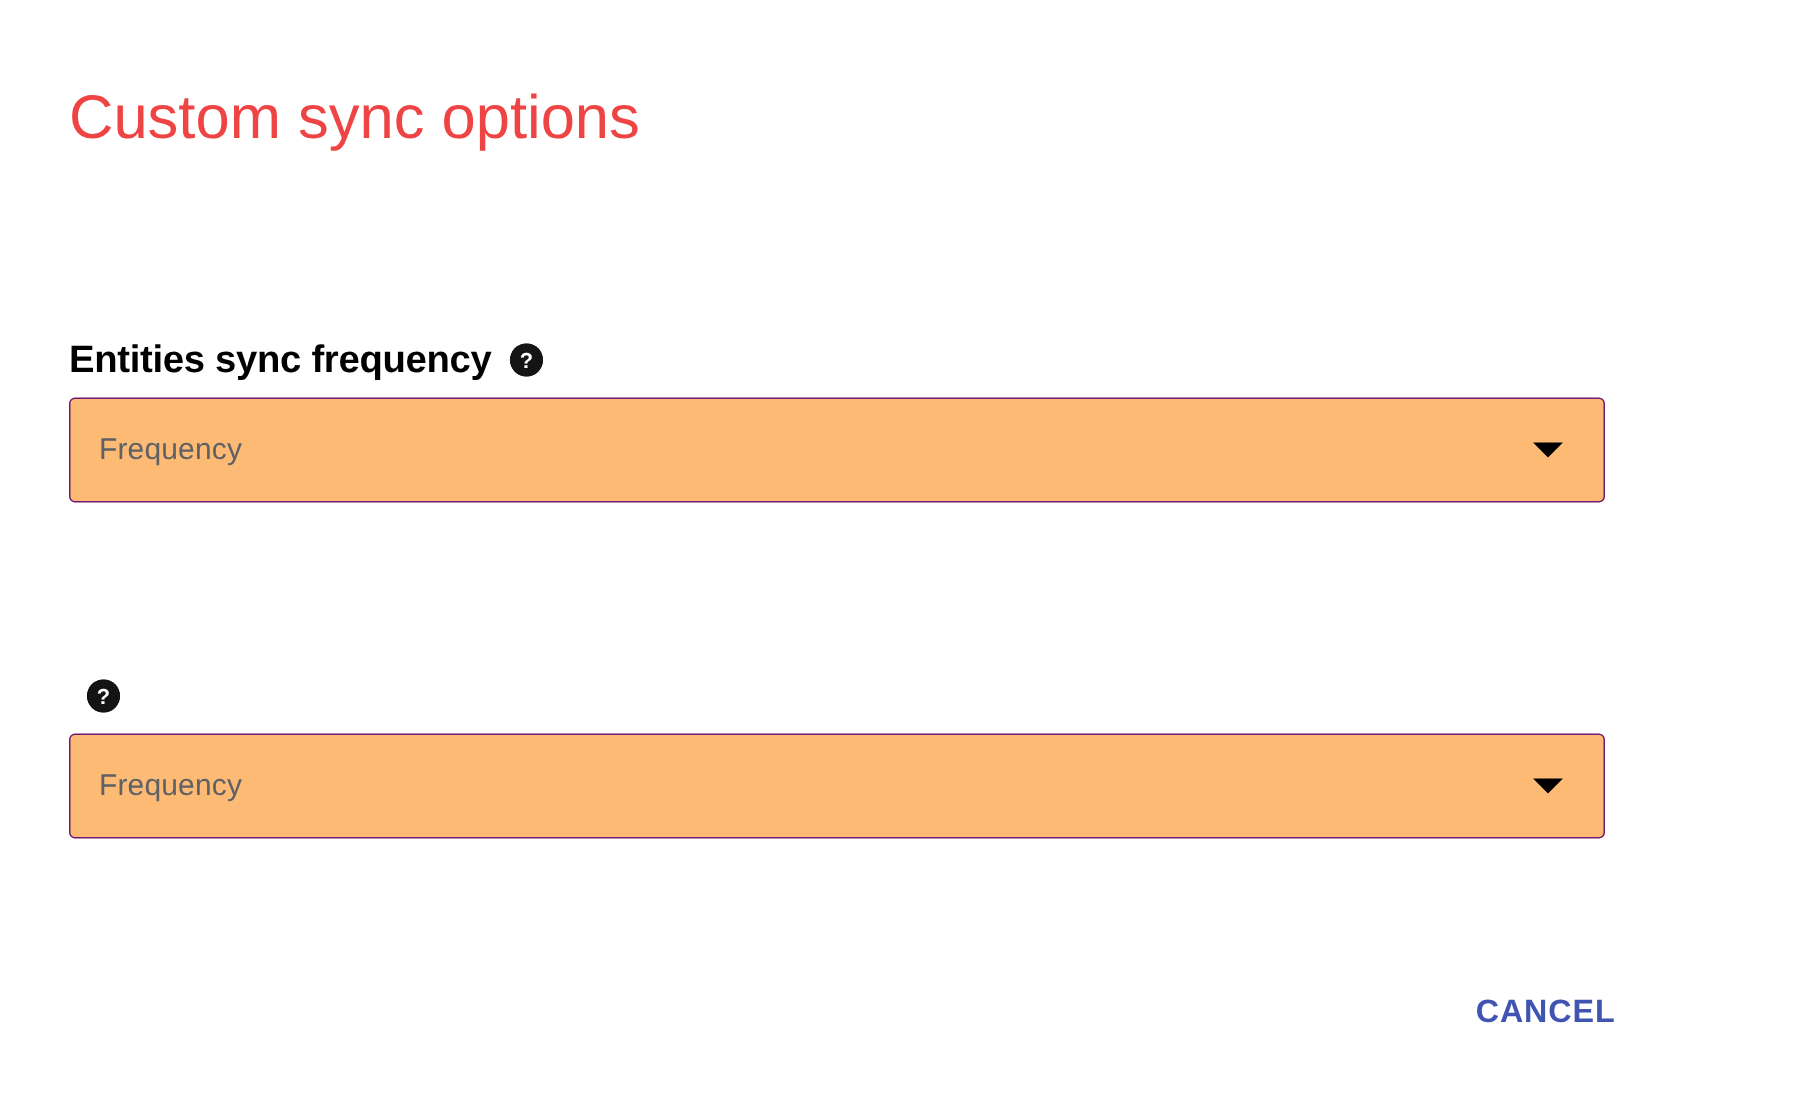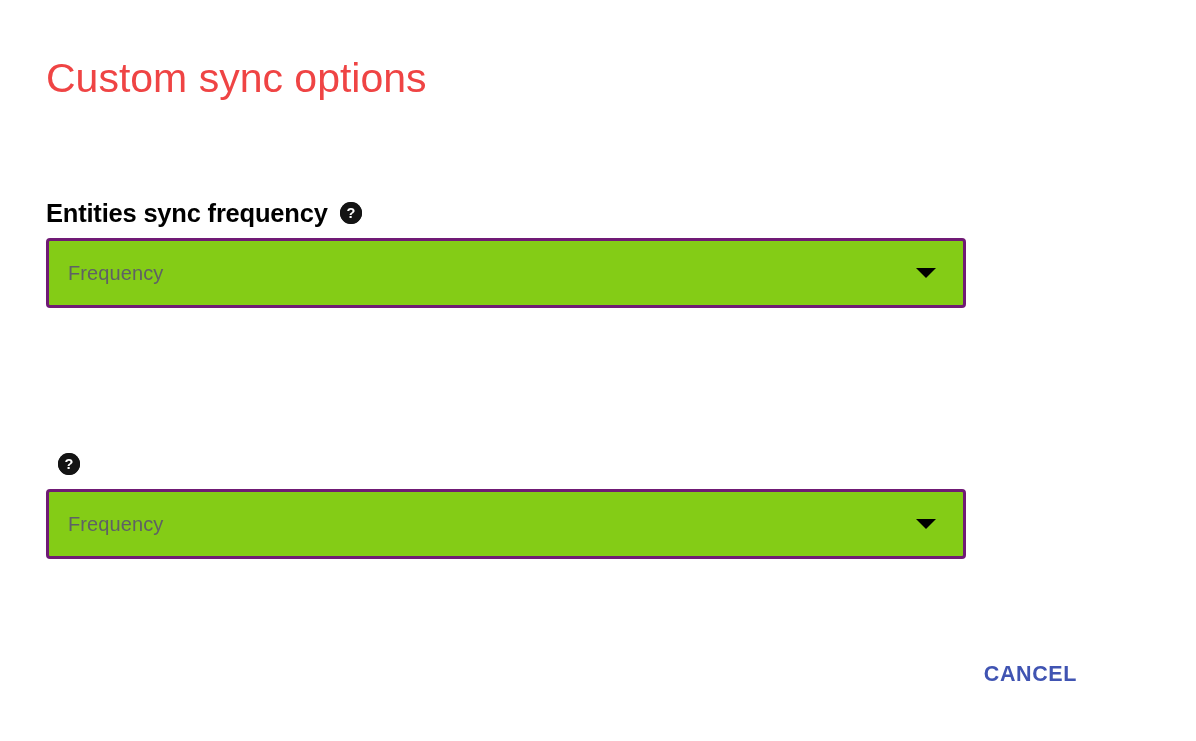--- a/index.html
+++ b/index.html
@@ -36,21 +36,21 @@
     color: #ef4444;
     white-space: nowrap;
   }
 
   
   .field-group {
     position: absolute;
     left: 46px;
     width: 1024px;
   }
-  .field-group.group-1 { top: 193px; }
+  .field-group.group-1 { top: 220px; }
   .field-group.group-2 { top: 444px; }
 
   .field-label-row {
     display: flex;
     align-items: center;
     height: 40px;
     margin-bottom: 5px;
   }
 
   .field-label {
@@ -79,25 +79,25 @@
     line-height: 1;
     cursor: pointer;
     user-select: none;
   }
   .help-icon svg { display: block; }
 
   
   .select-control {
     position: relative;
     box-sizing: border-box;
-    width: 920px;
+    width: 1024px;
     height: 70px;
-    border: 3px solid #701a75;
+    border: 1px solid #701a75;
     border-radius: 4px;
-    background: #84cc16;
+    background: #fdba74;
     display: flex;
     align-items: center;
     cursor: pointer;
   }
 
   .select-value {
     font-size: 20px;
     color: #5f6165;
     padding-left: 19px;
     letter-spacing: 0.1px;

